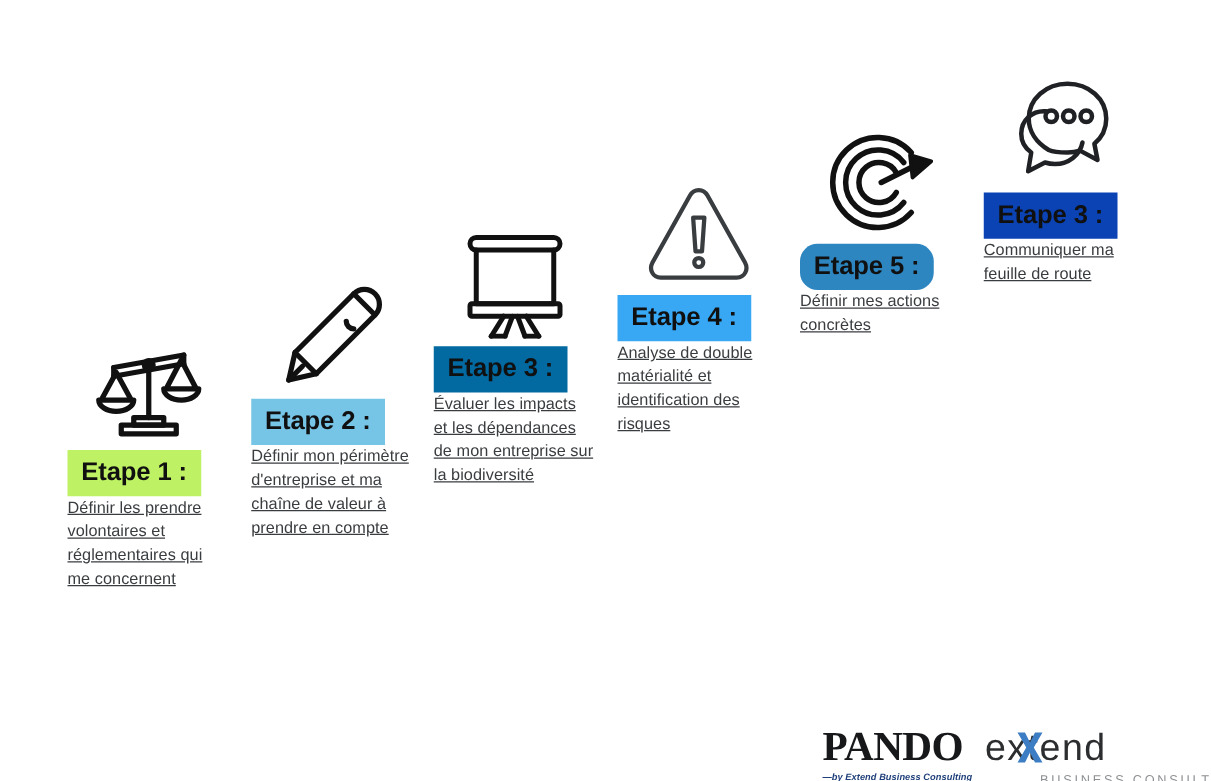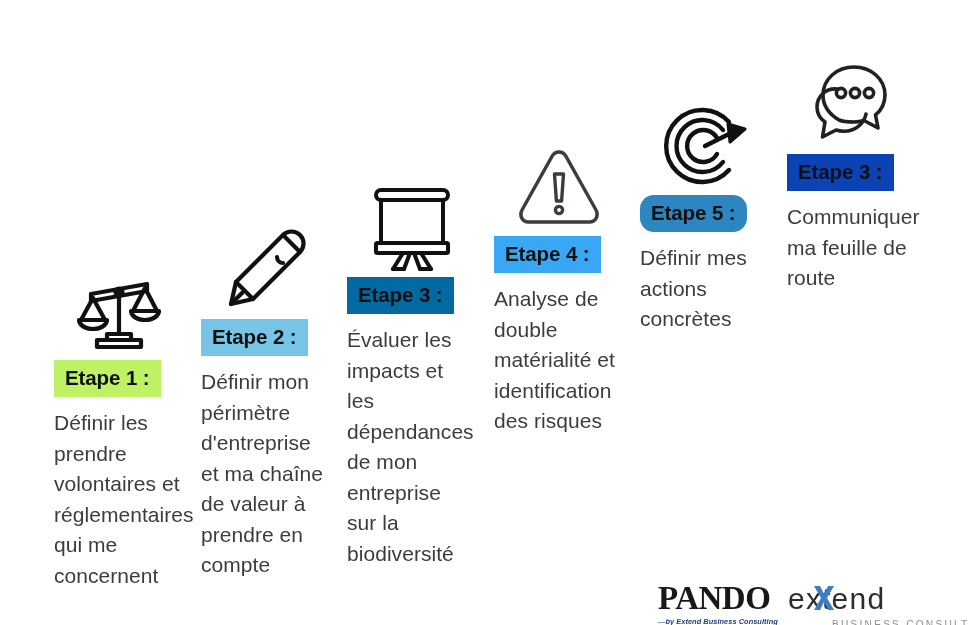--- a/index.html
+++ b/index.html
@@ -31,26 +31,26 @@
   }
   .label-text{
     font-size:20.5px;
     font-weight:bold;
     color:#101010;
     letter-spacing:-0.1px;
     line-height:1.05;
     white-space:nowrap;
   }
   .body-text{
-    margin-top:11px;
-    font-size:21px;
+    font-size:13px;
     line-height:1.455;
     color:#3a3d40;
     letter-spacing:0.05px;
     width:128px;
+    text-decoration:underline;
   }
 
   
   #step-1{left:54px;top:360px;}
   #step-2{left:201px;top:319px;}
   #step-3{left:347px;top:277px;}
   #step-4{left:494px;top:236px;}
   #step-5{left:640px;top:195px;}
   #step-6{left:787px;top:154px;}
 

